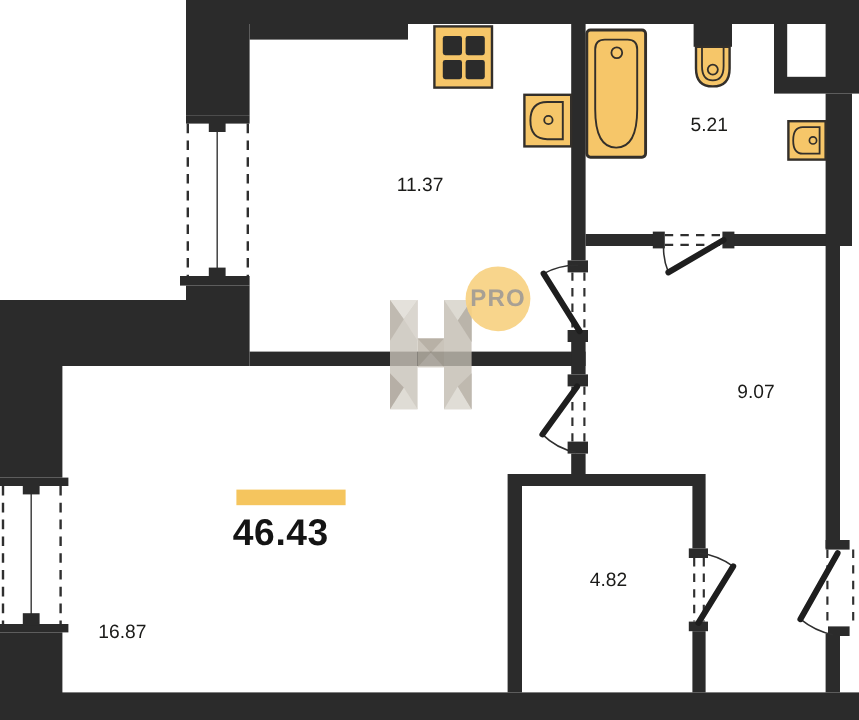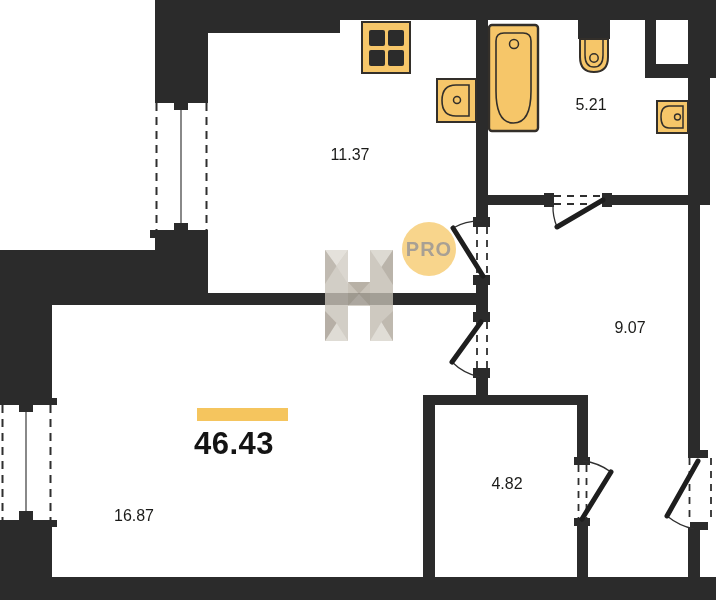--- a/index.html
+++ b/index.html
@@ -4,21 +4,21 @@
 <style>
   html,body{margin:0;padding:0;background:#ffffff;}
   .plan{
     position:relative;width:716px;height:600px;background:#ffffff;
     font-family:"Liberation Sans",sans-serif;overflow:hidden;
   }
   .layer{position:absolute;left:0;top:0;}
   #base-svg{z-index:1;}
   #doors-svg{z-index:3;pointer-events:none;}
   .badge{
-    position:absolute;left:402px;top:222px;width:54px;height:54px;border-radius:50%;
+    position:absolute;left:388px;top:222px;width:54px;height:54px;border-radius:50%;
     background:rgba(247,209,130,0.92);display:flex;align-items:center;justify-content:center;
     font-size:20px;font-weight:bold;color:#a8a094;letter-spacing:1px;z-index:2;
   }
   .room-label{
     position:absolute;transform:translate(-50%,-50%);font-size:16px;color:#1b1b19;
     z-index:5;white-space:nowrap;
   }
   .total-label{
     position:absolute;left:194px;top:426px;font-size:31px;font-weight:bold;color:#141414;
     z-index:5;letter-spacing:0.5px;
@@ -180,18 +180,18 @@
       <line x1="711" y1="458" x2="711" y2="522" stroke="#2f2f2f" stroke-width="1.8" stroke-dasharray="7 6"></line>
       <path d="M667,516 A64,64 0 0 0 694,529" fill="none" stroke="#2f2f2f" stroke-width="1.3"></path>
       <line x1="698" y1="461" x2="667" y2="516" stroke="#1e1e1e" stroke-width="5" stroke-linecap="round"></line>
     </g>
   </svg>
 
   <div class="room-label" style="left:336px;top:155px;margin-left:14px;">11.37</div>
   <div class="room-label" style="left:591px;top:105px;">5.21</div>
   <div class="room-label" style="left:590px;top:328px;margin-left:40px;">9.07</div>
   <div class="room-label" style="left:507px;top:484px;">4.82</div>
-  <div class="room-label" style="left:102px;top:516px;margin-left:32px;">16.87</div>
+  <div class="room-label" style="left:102px;top:528px;">16.87</div>
 
   <div class="total-bar"></div>
   <div class="total-label">46.43</div>
 
 </div>
 
 </body></html>

